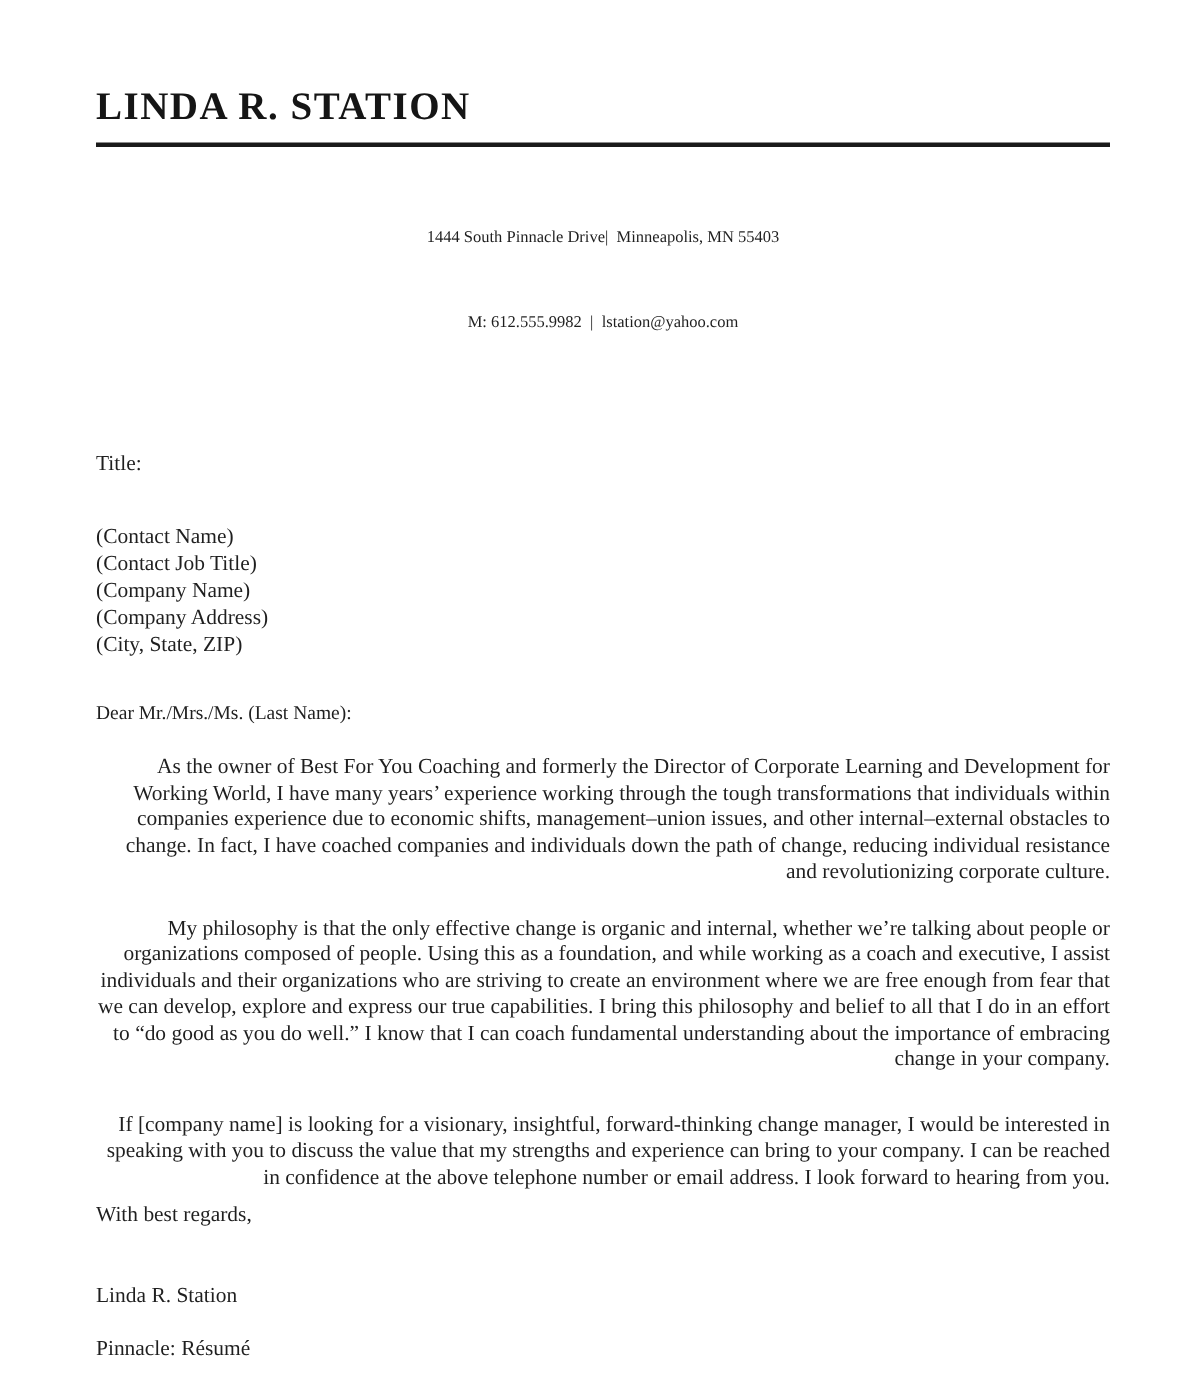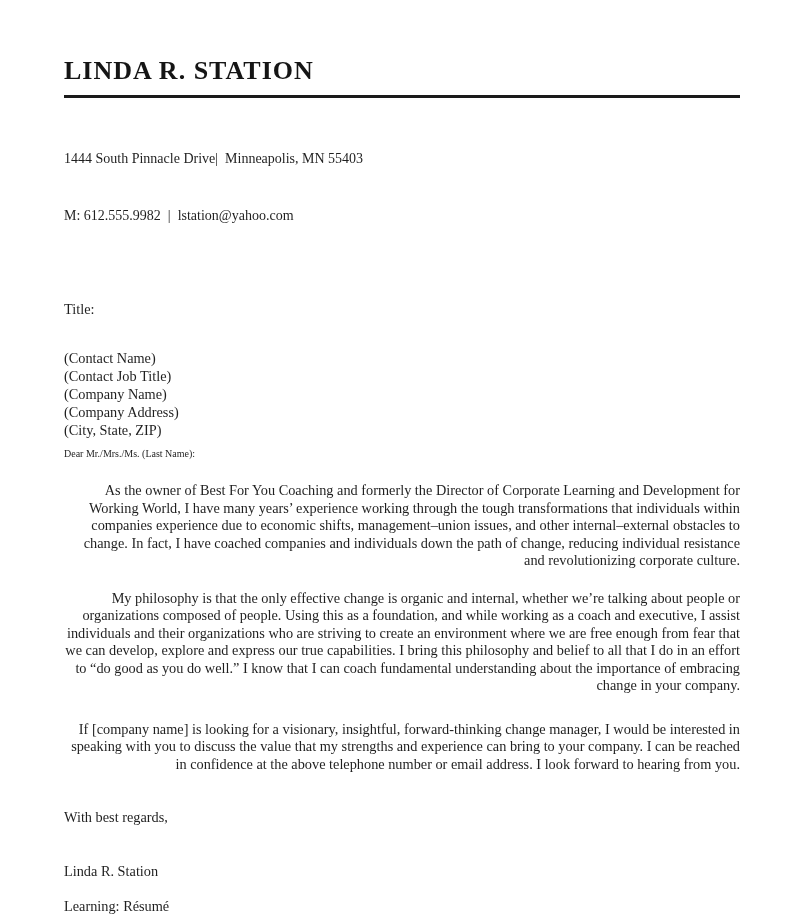--- a/index.html
+++ b/index.html
@@ -30,50 +30,50 @@
     color: #151515;
   }
   .header-rule {
     margin-top: 9px;
     height: 3px;
     background: #1a1a1a;
     border: none;
   }
   .contact-block {
     margin-top: 13px;
-    text-align: left;
-    font-size: 14px;
+    text-align: center;
+    font-size: 11px;
     line-height: 19px;
     white-space: pre-wrap;
   }
   .date-line {
     margin-top: 38px;
     font-size: 14.3px;
     line-height: 17.5px;
   }
   .recipient-block {
     margin-top: 30px;
     font-size: 14.3px;
     line-height: 18px;
     white-space: pre-line;
   }
   .salutation {
-    margin-top: 6px;
-    font-size: 10px;
+    margin-top: 27px;
+    font-size: 13px;
     line-height: 17.5px;
   }
   .body-paragraph {
     margin: 20px 0 0 0;
     font-size: 14.3px;
     line-height: 17.5px;
     text-align: right;
   }
   .body-paragraph.p3 { margin-top: 26px; }
   .closing {
-    margin-top: 36px;
+    margin-top: 8px;
     font-size: 14.3px;
     line-height: 17.5px;
   }
   .signature-name {
     margin-top: 36px;
     font-size: 14.3px;
     line-height: 17.5px;
   }
   .enclosure-note {
     margin-top: 18px;
@@ -108,15 +108,15 @@
   <p class="body-paragraph p1">As the owner of Best For You Coaching and formerly the Director of Corporate Learning and Development for Working World, I have many years’ experience working through the tough transformations that individuals within companies experience due to economic shifts, management–union issues, and other internal–external obstacles to change. In fact, I have coached companies and individuals down the path of change, reducing individual resistance and revolutionizing corporate culture.</p>
 
   <p class="body-paragraph p2">My philosophy is that the only effective change is organic and internal, whether we’re talking about people or organizations composed of people. Using this as a foundation, and while working as a coach and executive,  I assist individuals and their organizations who are striving to create an environment where we are free enough from fear that we can develop, explore and express our true capabilities. I bring this philosophy and belief to all that I do in an effort to “do good as you do well.” I know that I can coach fundamental understanding about the importance of embracing change in your company.</p>
 
   <p class="body-paragraph p3">If [company name] is looking for a visionary, insightful, forward-thinking change manager, I would be interested in speaking with you to discuss the value that my strengths and experience can bring to your company. I can be reached in confidence at the above telephone number or email address. I look forward to hearing from you.</p>
 
   <div class="closing">With best regards,</div>
 
   <div class="signature-name">Linda R. Station</div>
 
-  <div class="enclosure-note">Learning: Résumé</div>
+  <div class="enclosure-note">Pinnacle: Résumé</div>
 
 </div>
 
 </body></html>

